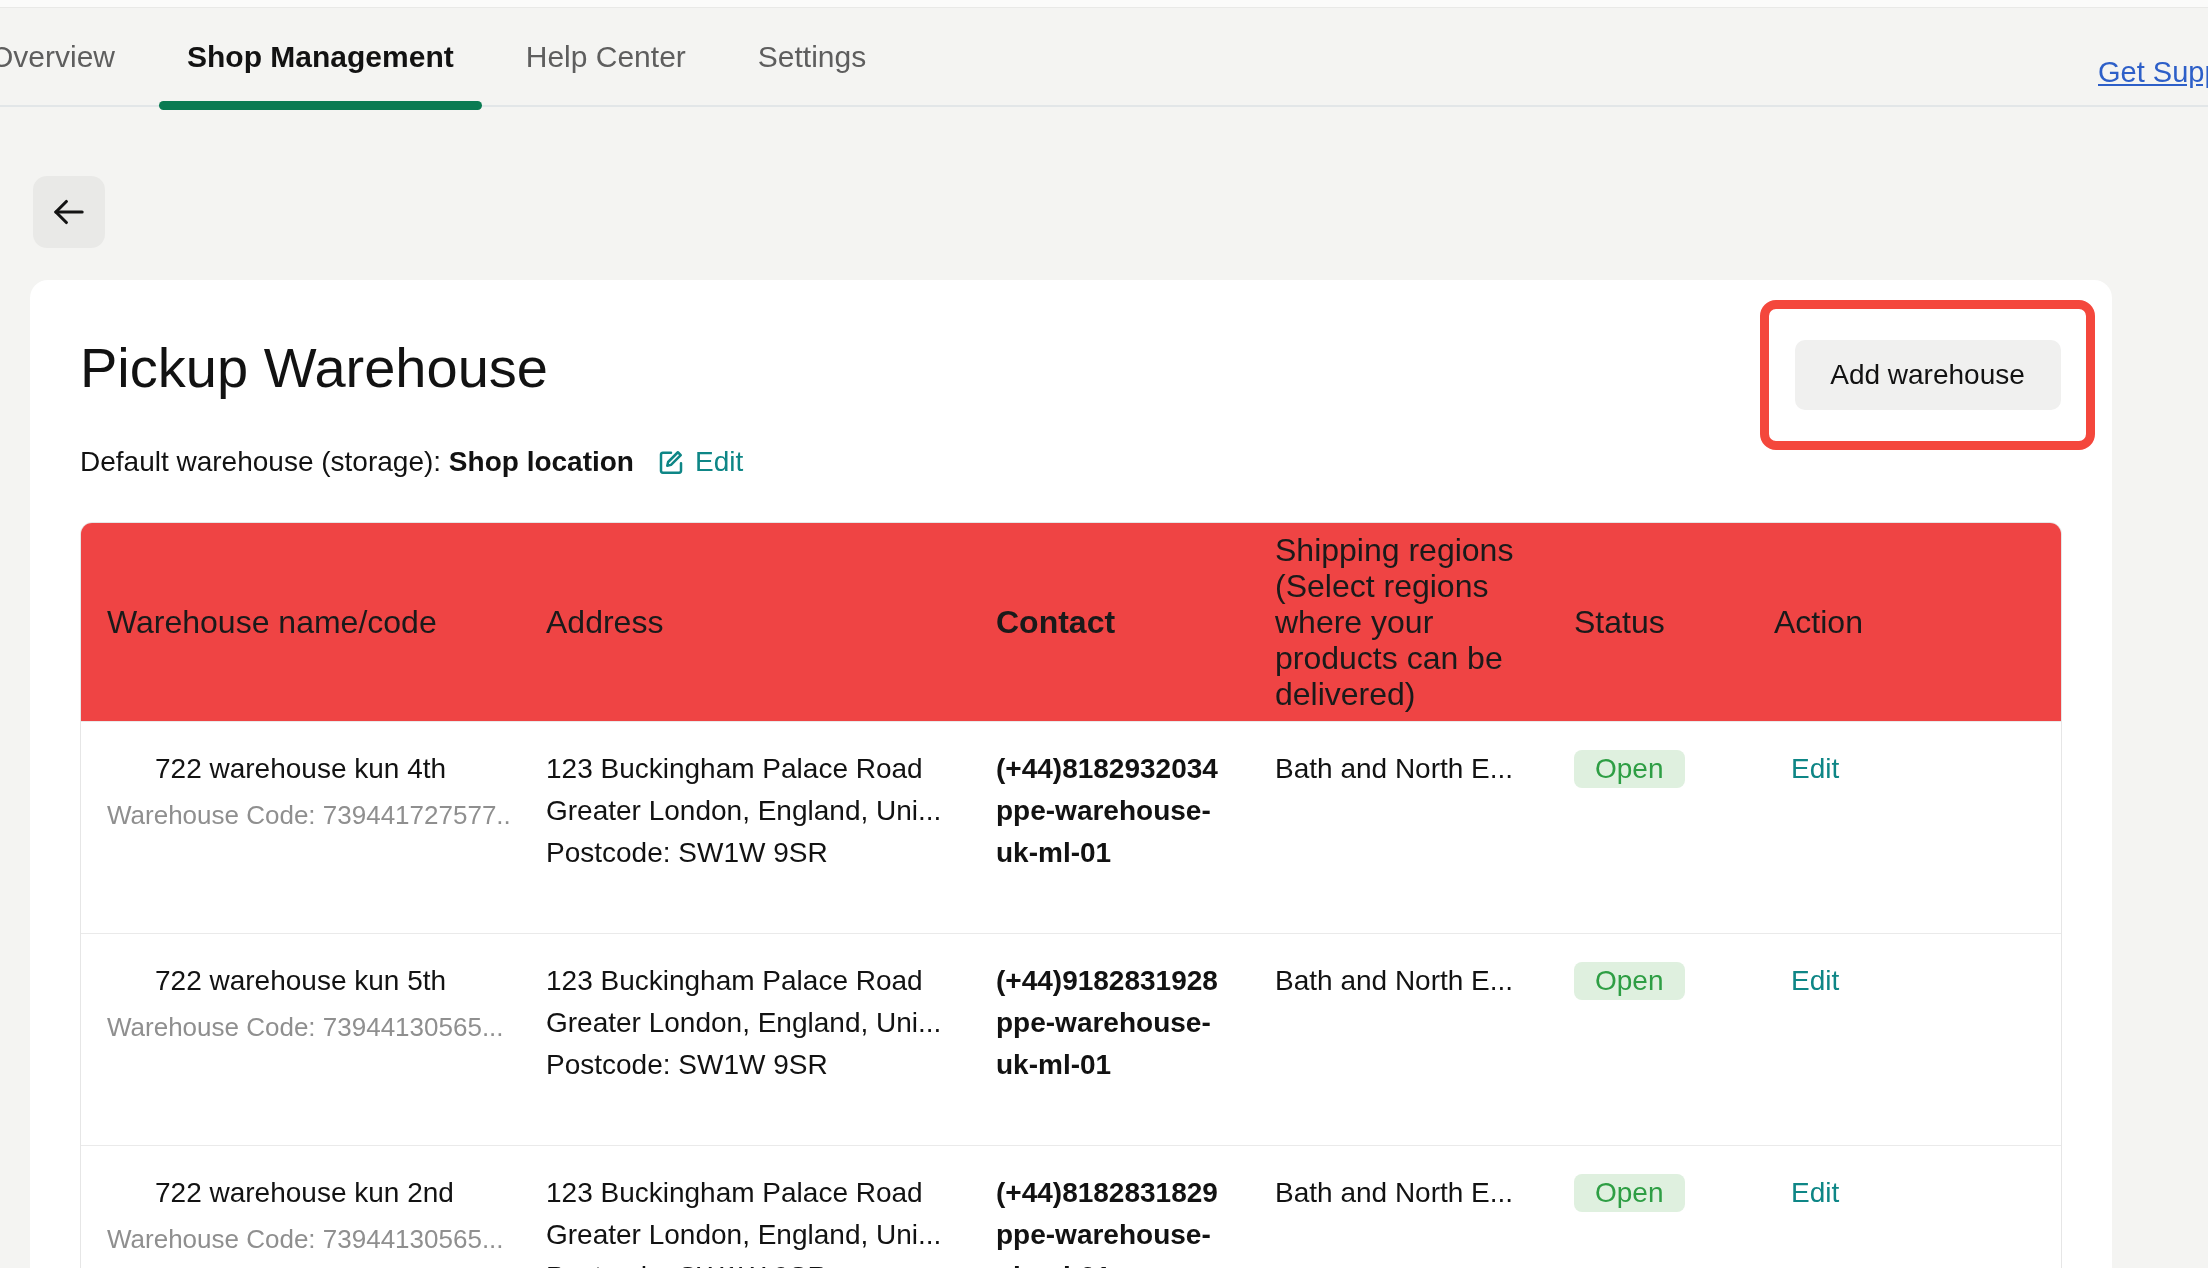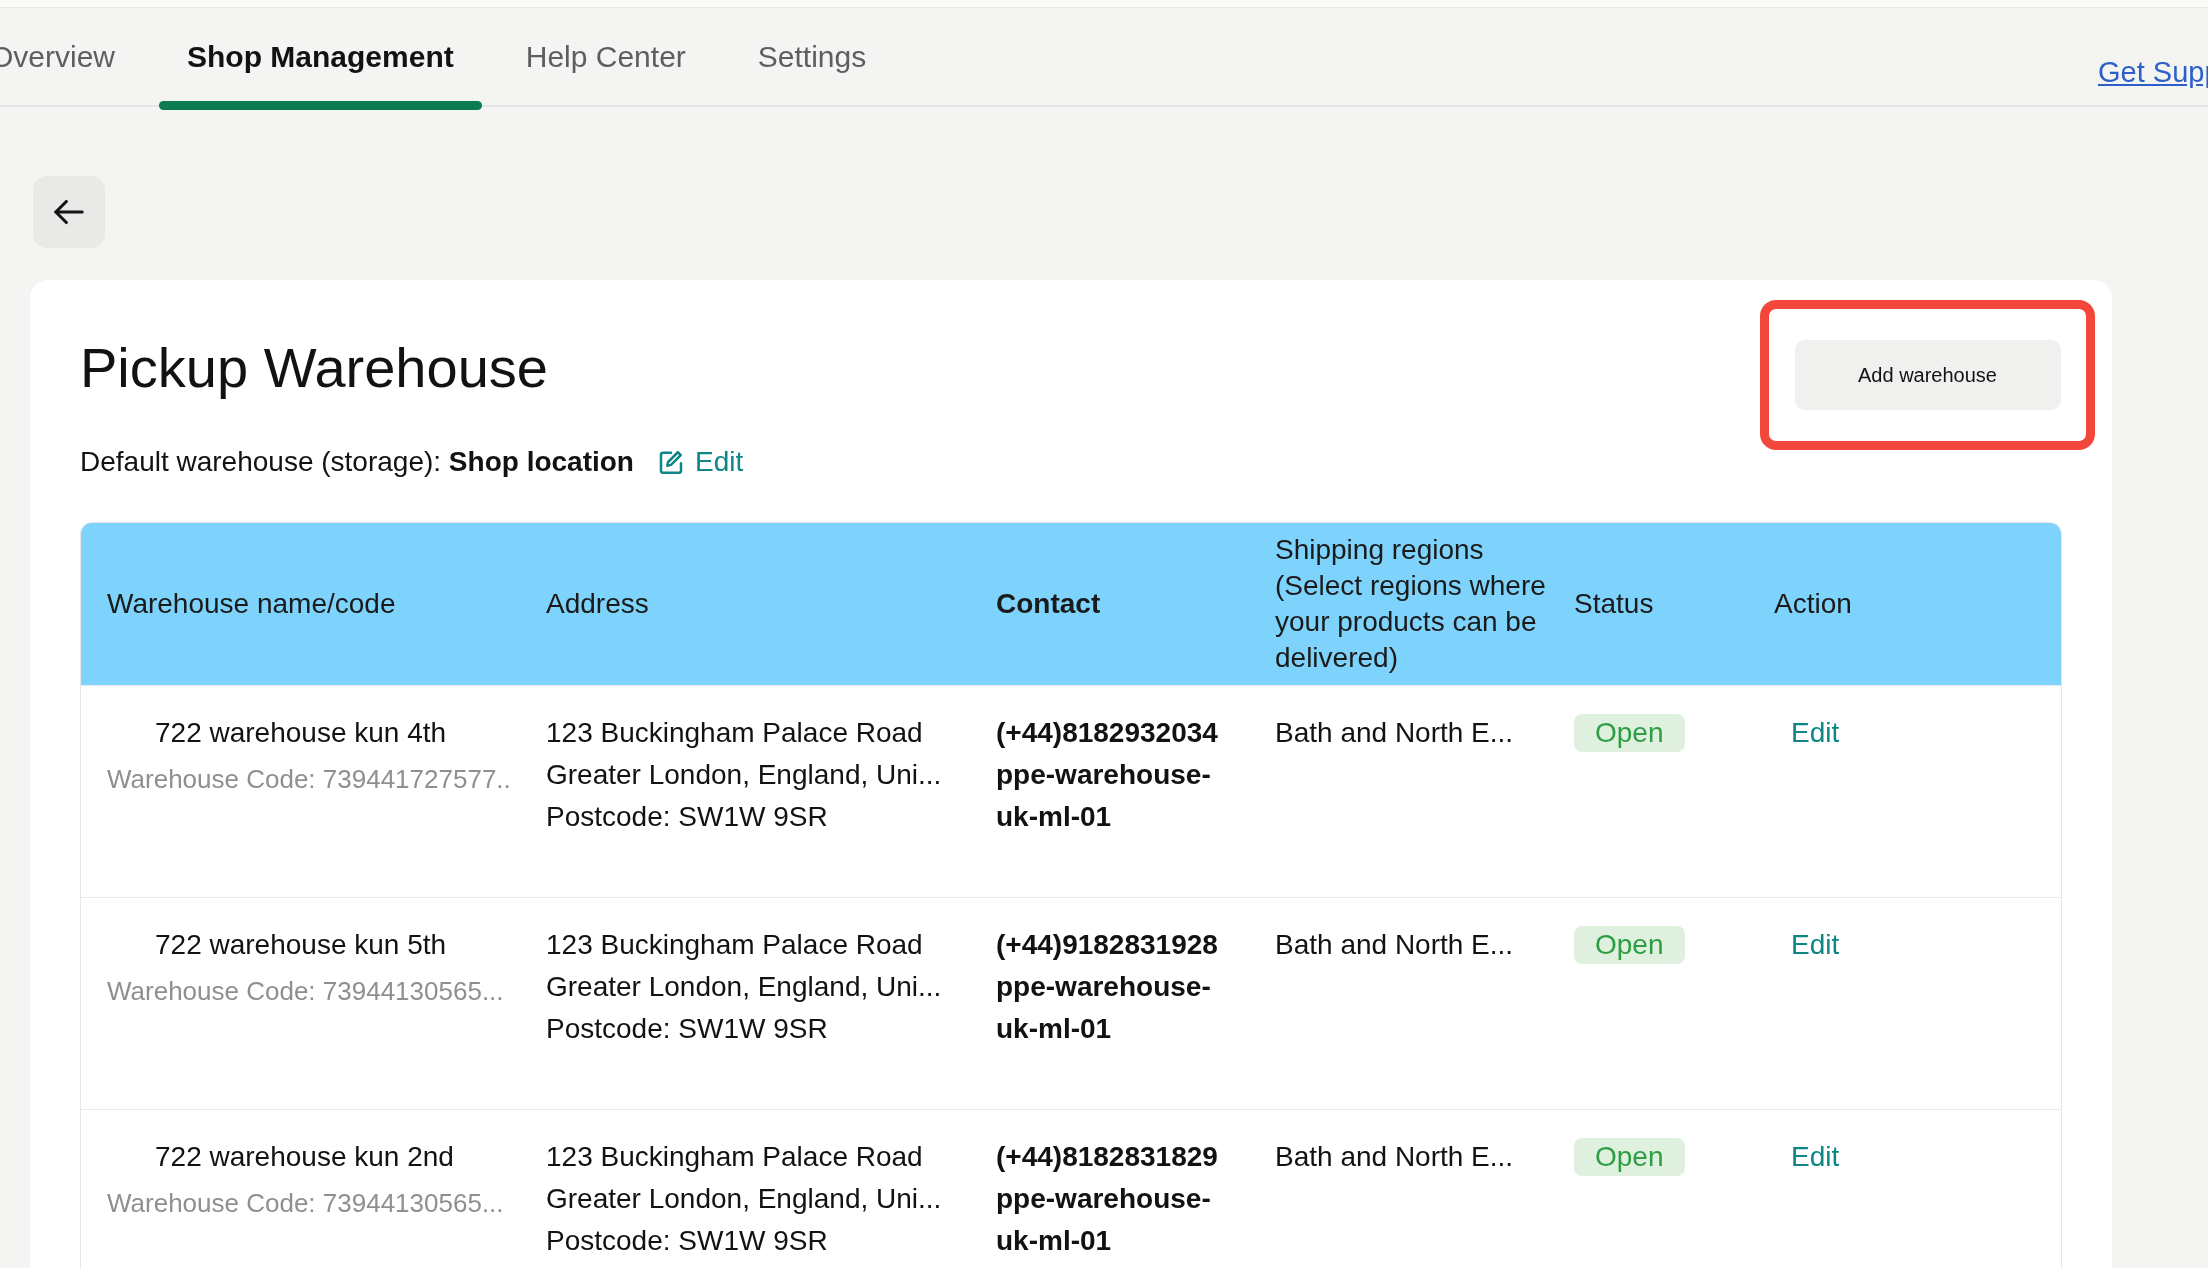--- a/index.html
+++ b/index.html
@@ -81,21 +81,21 @@
     border-radius:16px;
     display:flex; align-items:center; justify-content:center;
     pointer-events:none;
   }
   .add-btn {
     width:266px; height:70px;
     background:#F0F0EF;
     border:none;
     border-radius:10px;
     font-family:inherit;
-    font-size:20px;
+    font-size:28px;
     color:#121212;
     cursor:pointer;
     pointer-events:auto;
   }
   .default-line {
     margin-top:48px;
     display:flex;
     align-items:center;
     font-size:28px;
     color:#121212;
@@ -112,23 +112,23 @@
   .edit-inline svg { margin-right:9px; }
   
   .wh-table-wrap {
     margin-top:40px;
     border:1px solid #E6E6E6;
     border-radius:12px;
     overflow:hidden;
   }
   table { border-collapse:collapse; width:100%; table-layout:fixed; }
   thead td {
-    background:#7dd3fc;
+    background:#ef4444;
     vertical-align:middle;
-    font-size:28px;
+    font-size:32px;
     line-height:36px;
     color:#1A1A1A;
     padding-top:9px; padding-bottom:9px;
     height:162px;
   }
   tbody td {
     vertical-align:top;
     font-size:28px;
     line-height:42px;
     padding-top:26px;

